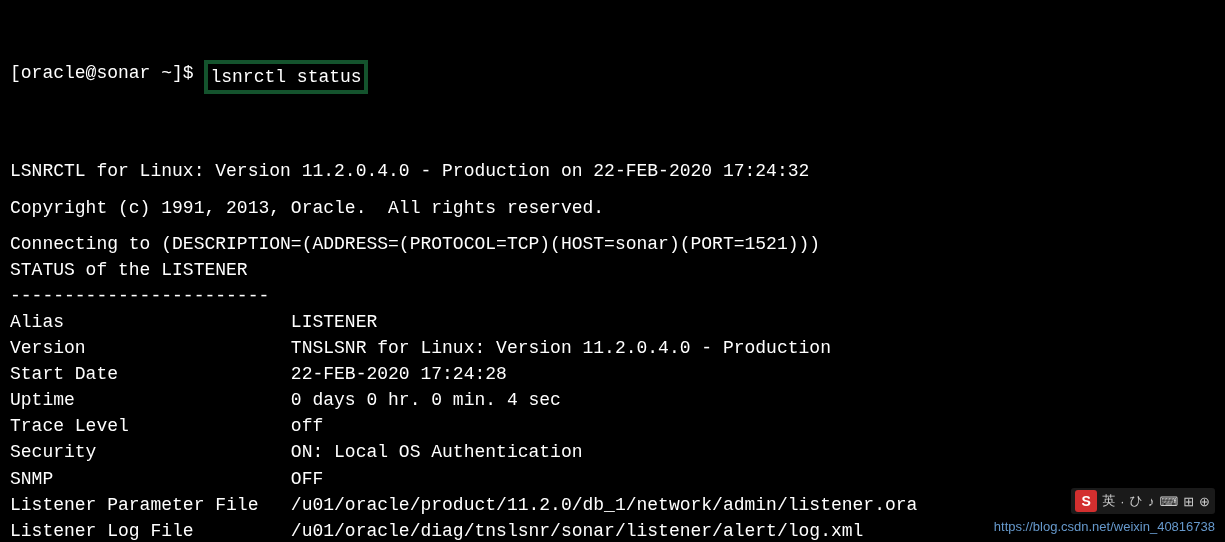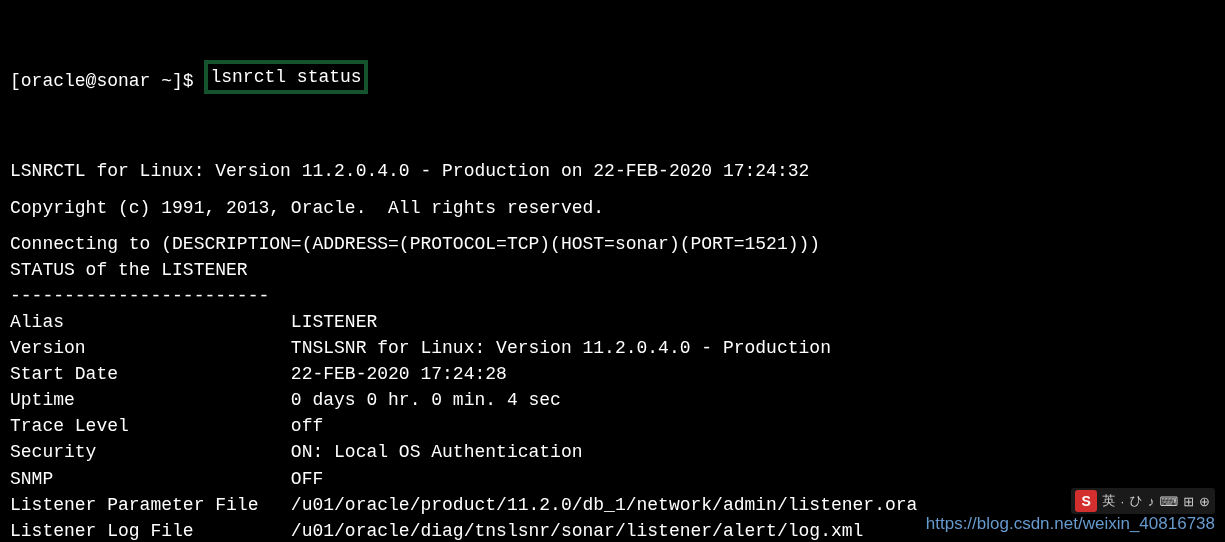--- a/index.html
+++ b/index.html
@@ -20,21 +20,21 @@
     }
 
     .terminal {
       padding: 8px 10px;
       line-height: 1.45;
       white-space: pre;
     }
 
     .prompt-line {
       display: flex;
-      align-items: flex-end;
+      align-items: flex-start;
       margin-bottom: 2px;
     }
 
     .prompt-text {
       color: #ffffff;
     }
 
     .command-highlighted {
       color: #ffffff;
       background: transparent;
@@ -82,21 +82,21 @@
       cursor: pointer;
       padding: 0 1px;
     }
 
     .csdn-link {
       position: absolute;
       bottom: 8px;
       right: 10px;
       color: #6699cc;
       font-family: sans-serif;
-      font-size: 17px;
+      font-size: 13px;
       text-decoration: none;
     }
   </style>
 </head>
 <body>
 
 <div class="terminal">
   <div class="prompt-line">
     <span class="prompt-text">[oracle@sonar ~]$ </span><span class="command-highlighted">lsnrctl status</span>
   </div>

